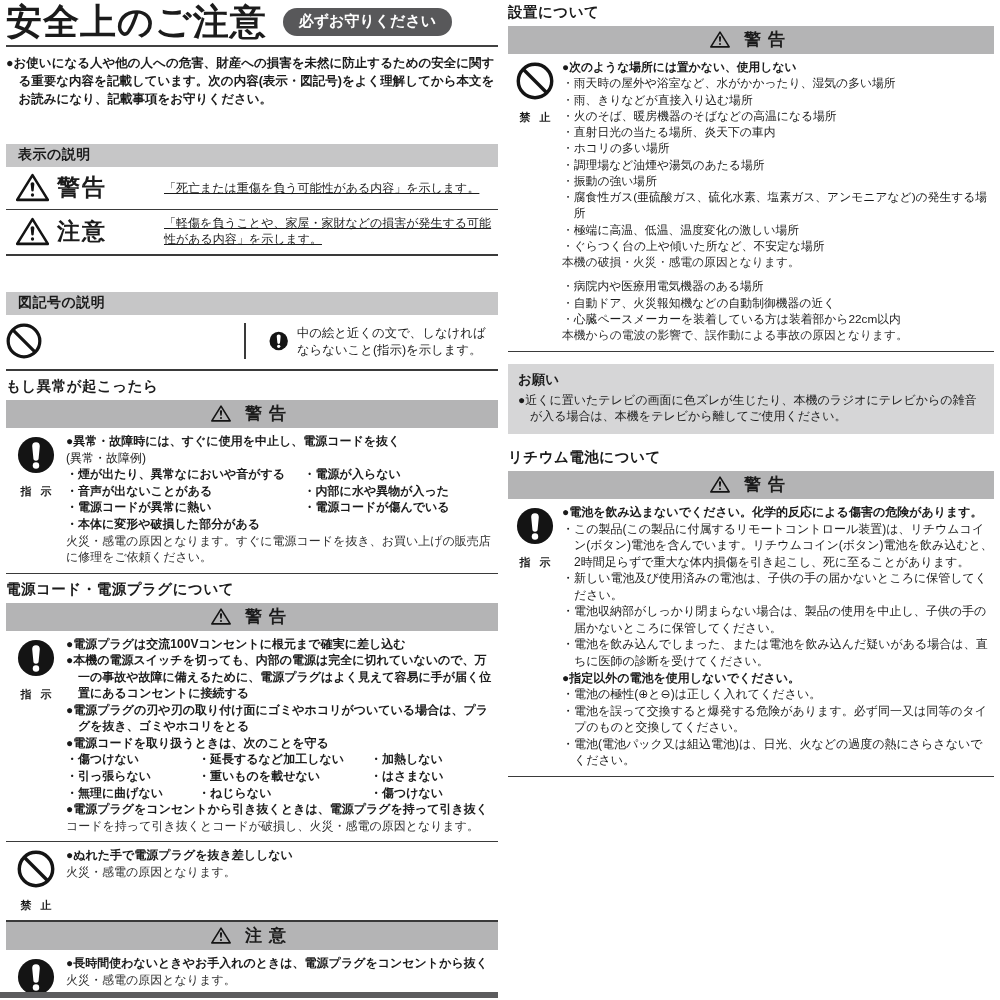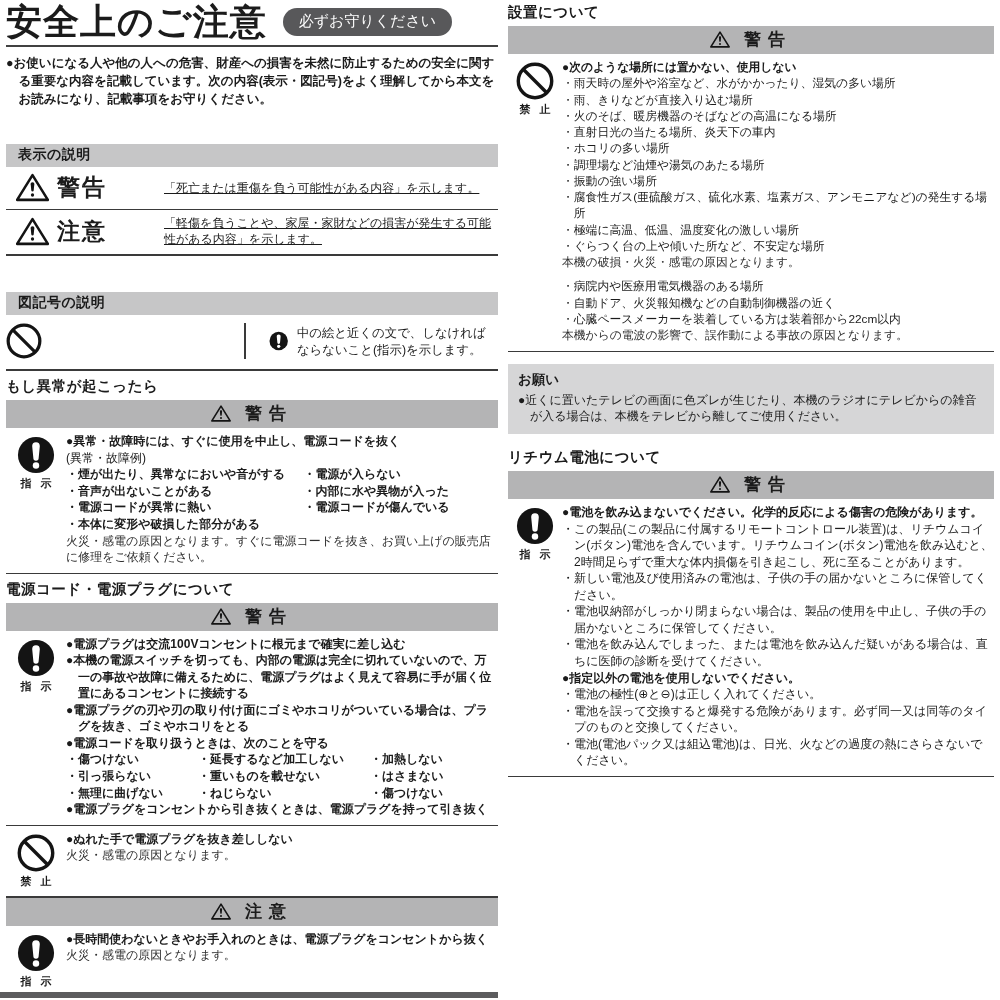--- a/index.html
+++ b/index.html
@@ -8,21 +8,21 @@
     font-family:"Liberation Sans","DejaVu Sans",sans-serif;color:#1b1b1b;
     -webkit-font-smoothing:antialiased;overflow:hidden;
   }
   .col{position:absolute;top:0;}
   .col-left{left:6px;width:492px;}
   .col-right{left:508px;width:486px;}
 
   
   .title-row{display:flex;align-items:center;gap:16px;padding-top:3px;}
   .page-title{font-size:36px;font-weight:bold;letter-spacing:1px;line-height:1.05;}
-  .badge{background:#58585a;color:#fff;font-size:15px;font-weight:normal;border-radius:15px;padding:4px 16px 5px;white-space:nowrap;}
+  .badge{background:#58585a;color:#fff;font-size:15px;font-weight:bold;border-radius:15px;padding:4px 16px 5px;white-space:nowrap;}
   .title-rule{border-top:2px solid #414141;margin-top:4px;}
 
   .intro{font-size:12.5px;font-weight:bold;line-height:1.45;margin:7px 0 8px;padding-left:1em;text-indent:-1em;}
 
   .gray-bar{background:#c6c6c7;font-size:14px;font-weight:bold;padding:2px 20px 3px 12px;letter-spacing:0.5px;margin-top:36px;}
 
   .rule1{border-top:1px solid #3a3a3a;}
   .rule2{border-top:2px solid #3a3a3a;}
 
   
@@ -36,21 +36,21 @@
   .zu-half{width:50%;display:flex;gap:9px;align-items:flex-start;padding-right:8px;}
   .zu-half.second{border-left:2px solid #3a3a3a;padding-left:23px;padding-right:0;}
   .zu-text{font-size:12.4px;line-height:1.4;padding-top:2px;}
 
   .sec-heading{font-size:14.5px;font-weight:bold;margin:6px 0 4px;letter-spacing:0.5px;}
 
   .banner{background:#b4b4b5;display:flex;justify-content:center;align-items:center;gap:7px;padding:2px 0 3px;}
   .banner-word{font-size:17px;font-weight:bold;letter-spacing:7px;text-indent:7px;}
 
   .item-row{display:flex;padding:5px 0 7px;}
-  .icon-cell{flex:0 0 60px;display:flex;flex-direction:column;align-items:center;padding-top:3px;gap:2px;}
+  .icon-cell{flex:0 0 60px;display:flex;flex-direction:column;align-items:center;padding-top:3px;gap:10px;}
   .icon-label{font-size:11px;font-weight:bold;letter-spacing:3px;text-indent:3px;white-space:nowrap;}
   .item-body{flex:1;font-size:12px;line-height:1.38;}
   .lead{font-weight:bold;padding-left:1em;text-indent:-1em;}
   .sub{font-weight:normal;}
   .note{font-weight:normal;color:#2e2e2e;}
   .li{font-weight:bold;padding-left:1em;text-indent:-1em;}
   .li-n{font-weight:normal;padding-left:1em;text-indent:-1em;}
 
   .two-col{display:flex;}
   .two-col .c1{width:55%;}
@@ -190,20 +190,21 @@
           <div class="li">・延長するなど加工しない</div>
           <div class="li">・加熱しない</div>
           <div class="li">・引っ張らない</div>
           <div class="li">・重いものを載せない</div>
           <div class="li">・はさまない</div>
           <div class="li">・無理に曲げない</div>
           <div class="li">・ねじらない</div>
           <div class="li">・傷つけない</div>
         </div>
       <div class="lead">●電源プラグをコンセントから引き抜くときは、電源プラグを持って引き抜く</div>
+      <div class="note">コードを持って引き抜くとコードが破損し、火災・感電の原因となります。</div>
     </div>
   </div>
   <div class="rule1"></div>
   <div class="item-row">
     <div class="icon-cell">
       <svg viewBox="0 0 40 40" width="38" height="38">
           <circle cx="20" cy="20" r="17.6" fill="none" stroke="#141414" stroke-width="3.6"></circle>
           <line x1="7.9" y1="7.9" x2="32.1" y2="32.1" stroke="#141414" stroke-width="3.6"></line>
         </svg>
       <div class="icon-label">禁 止</div>

